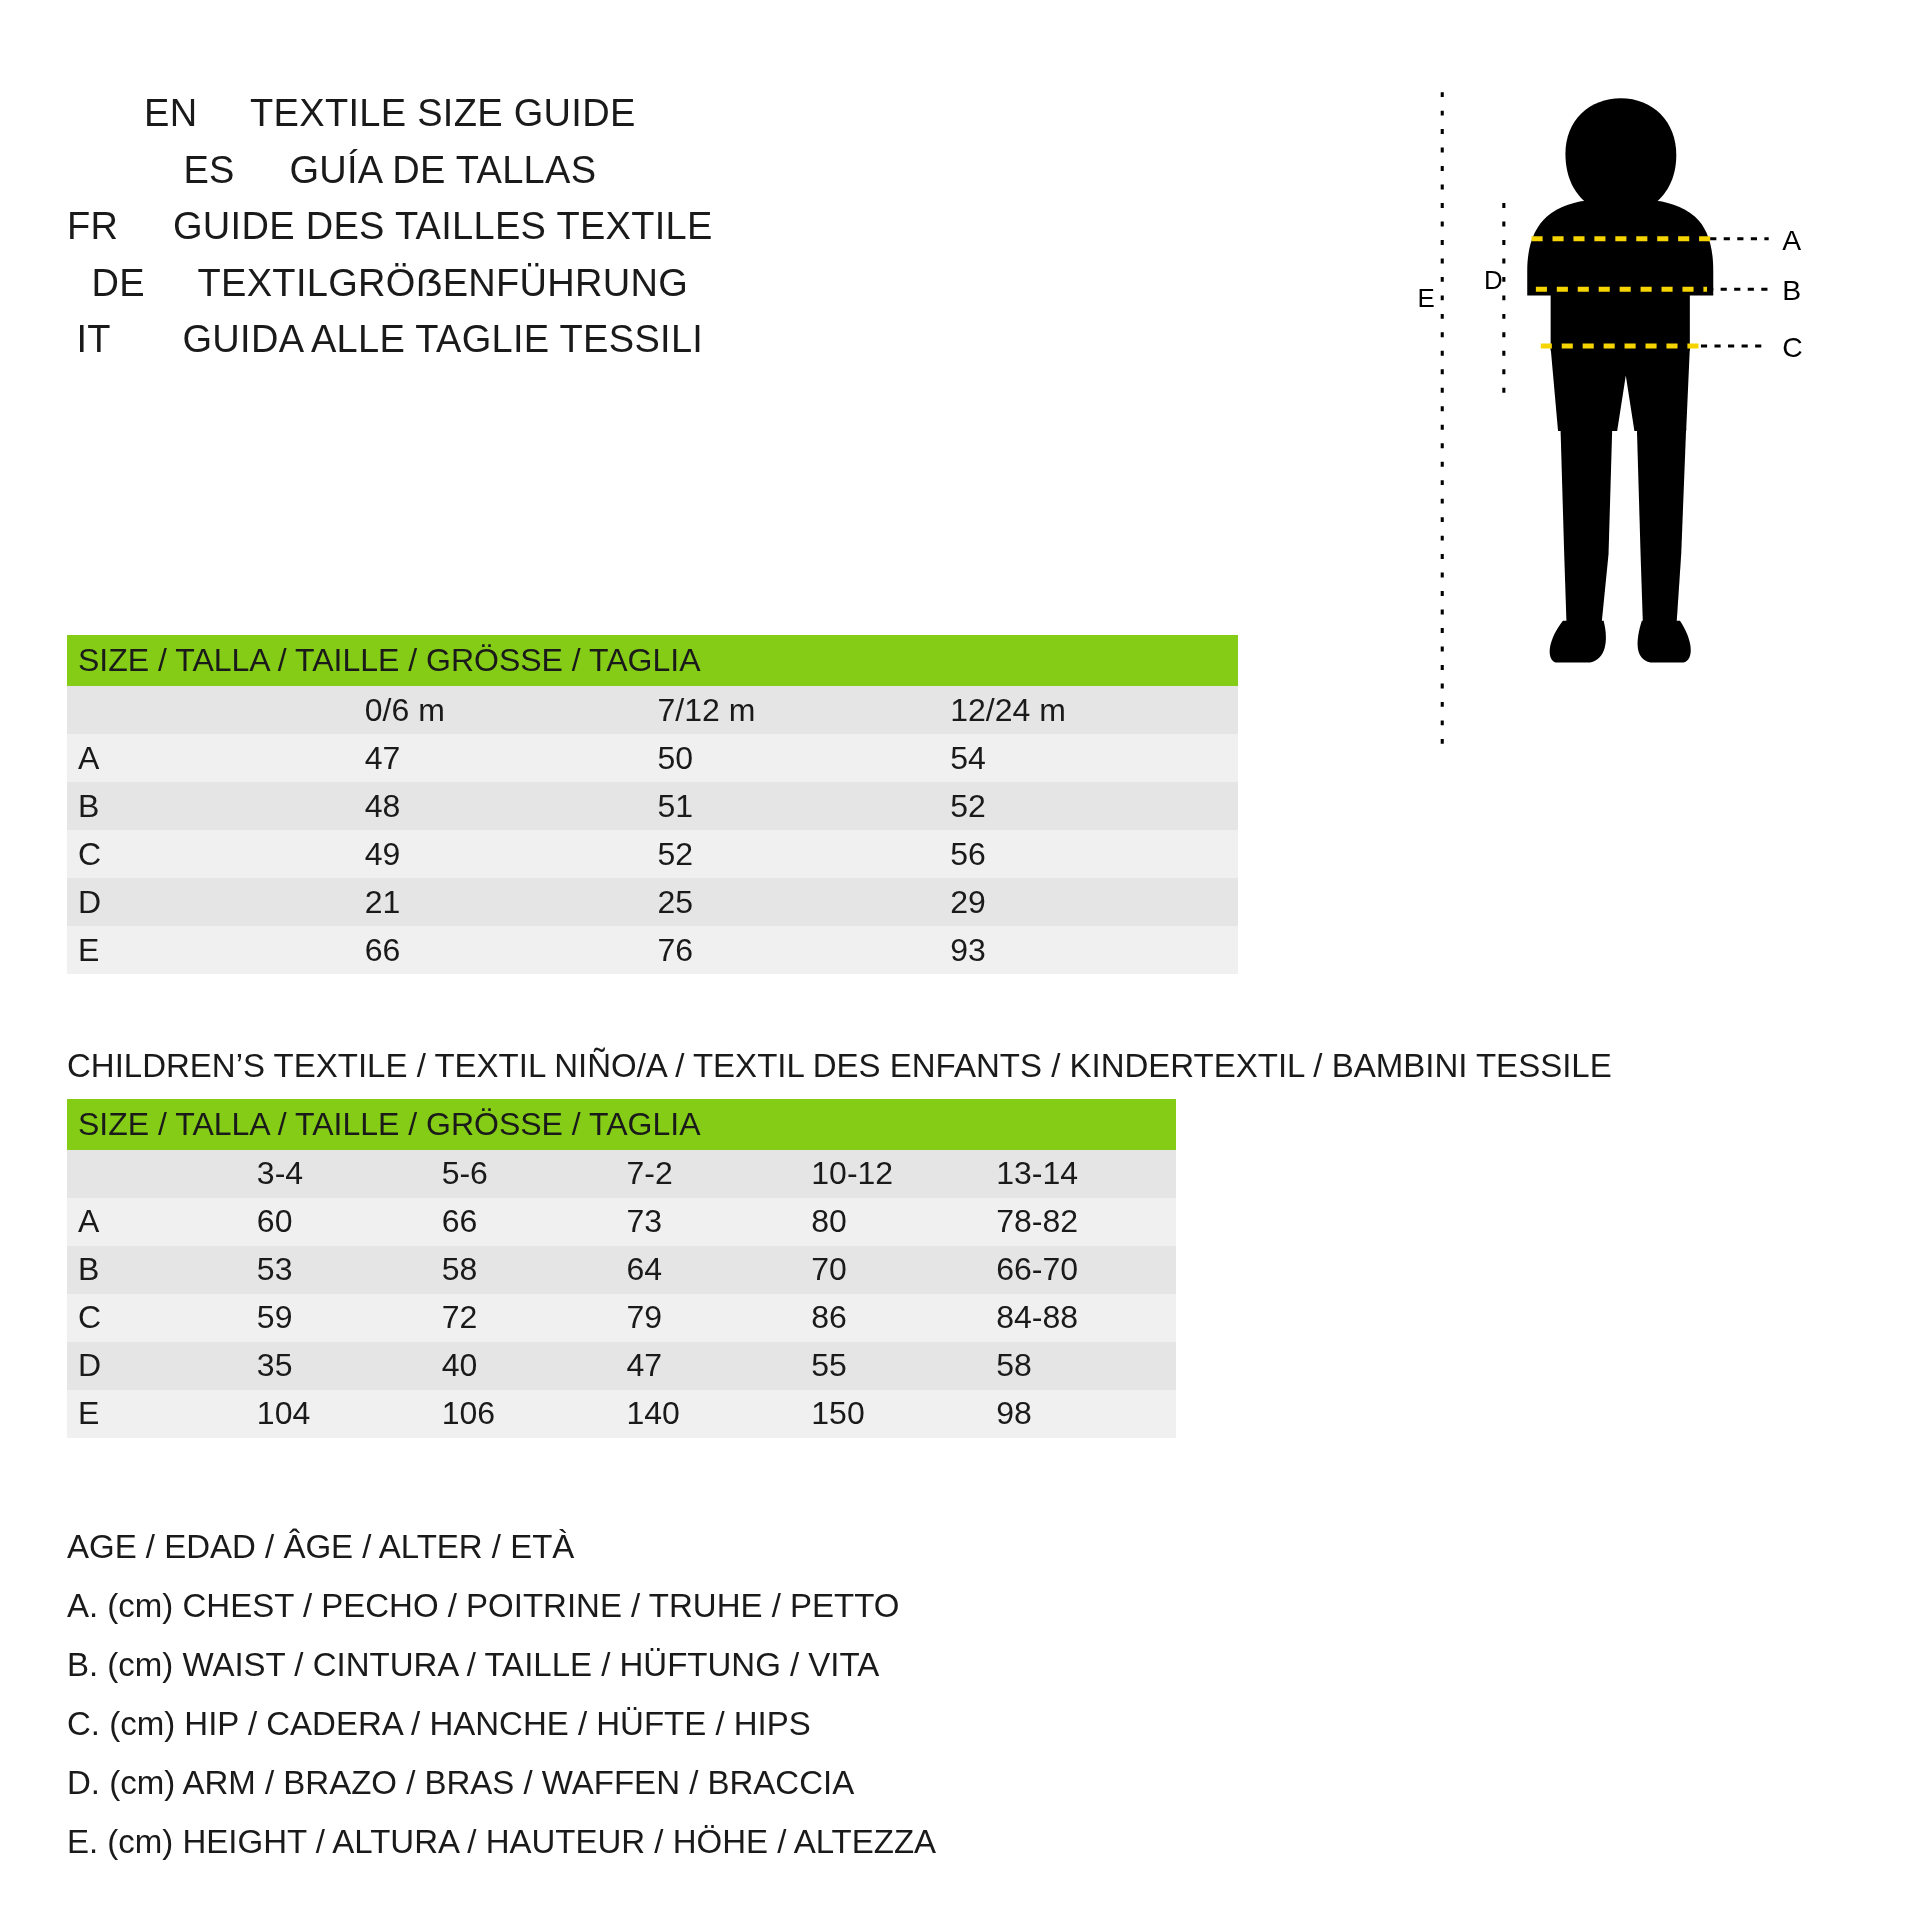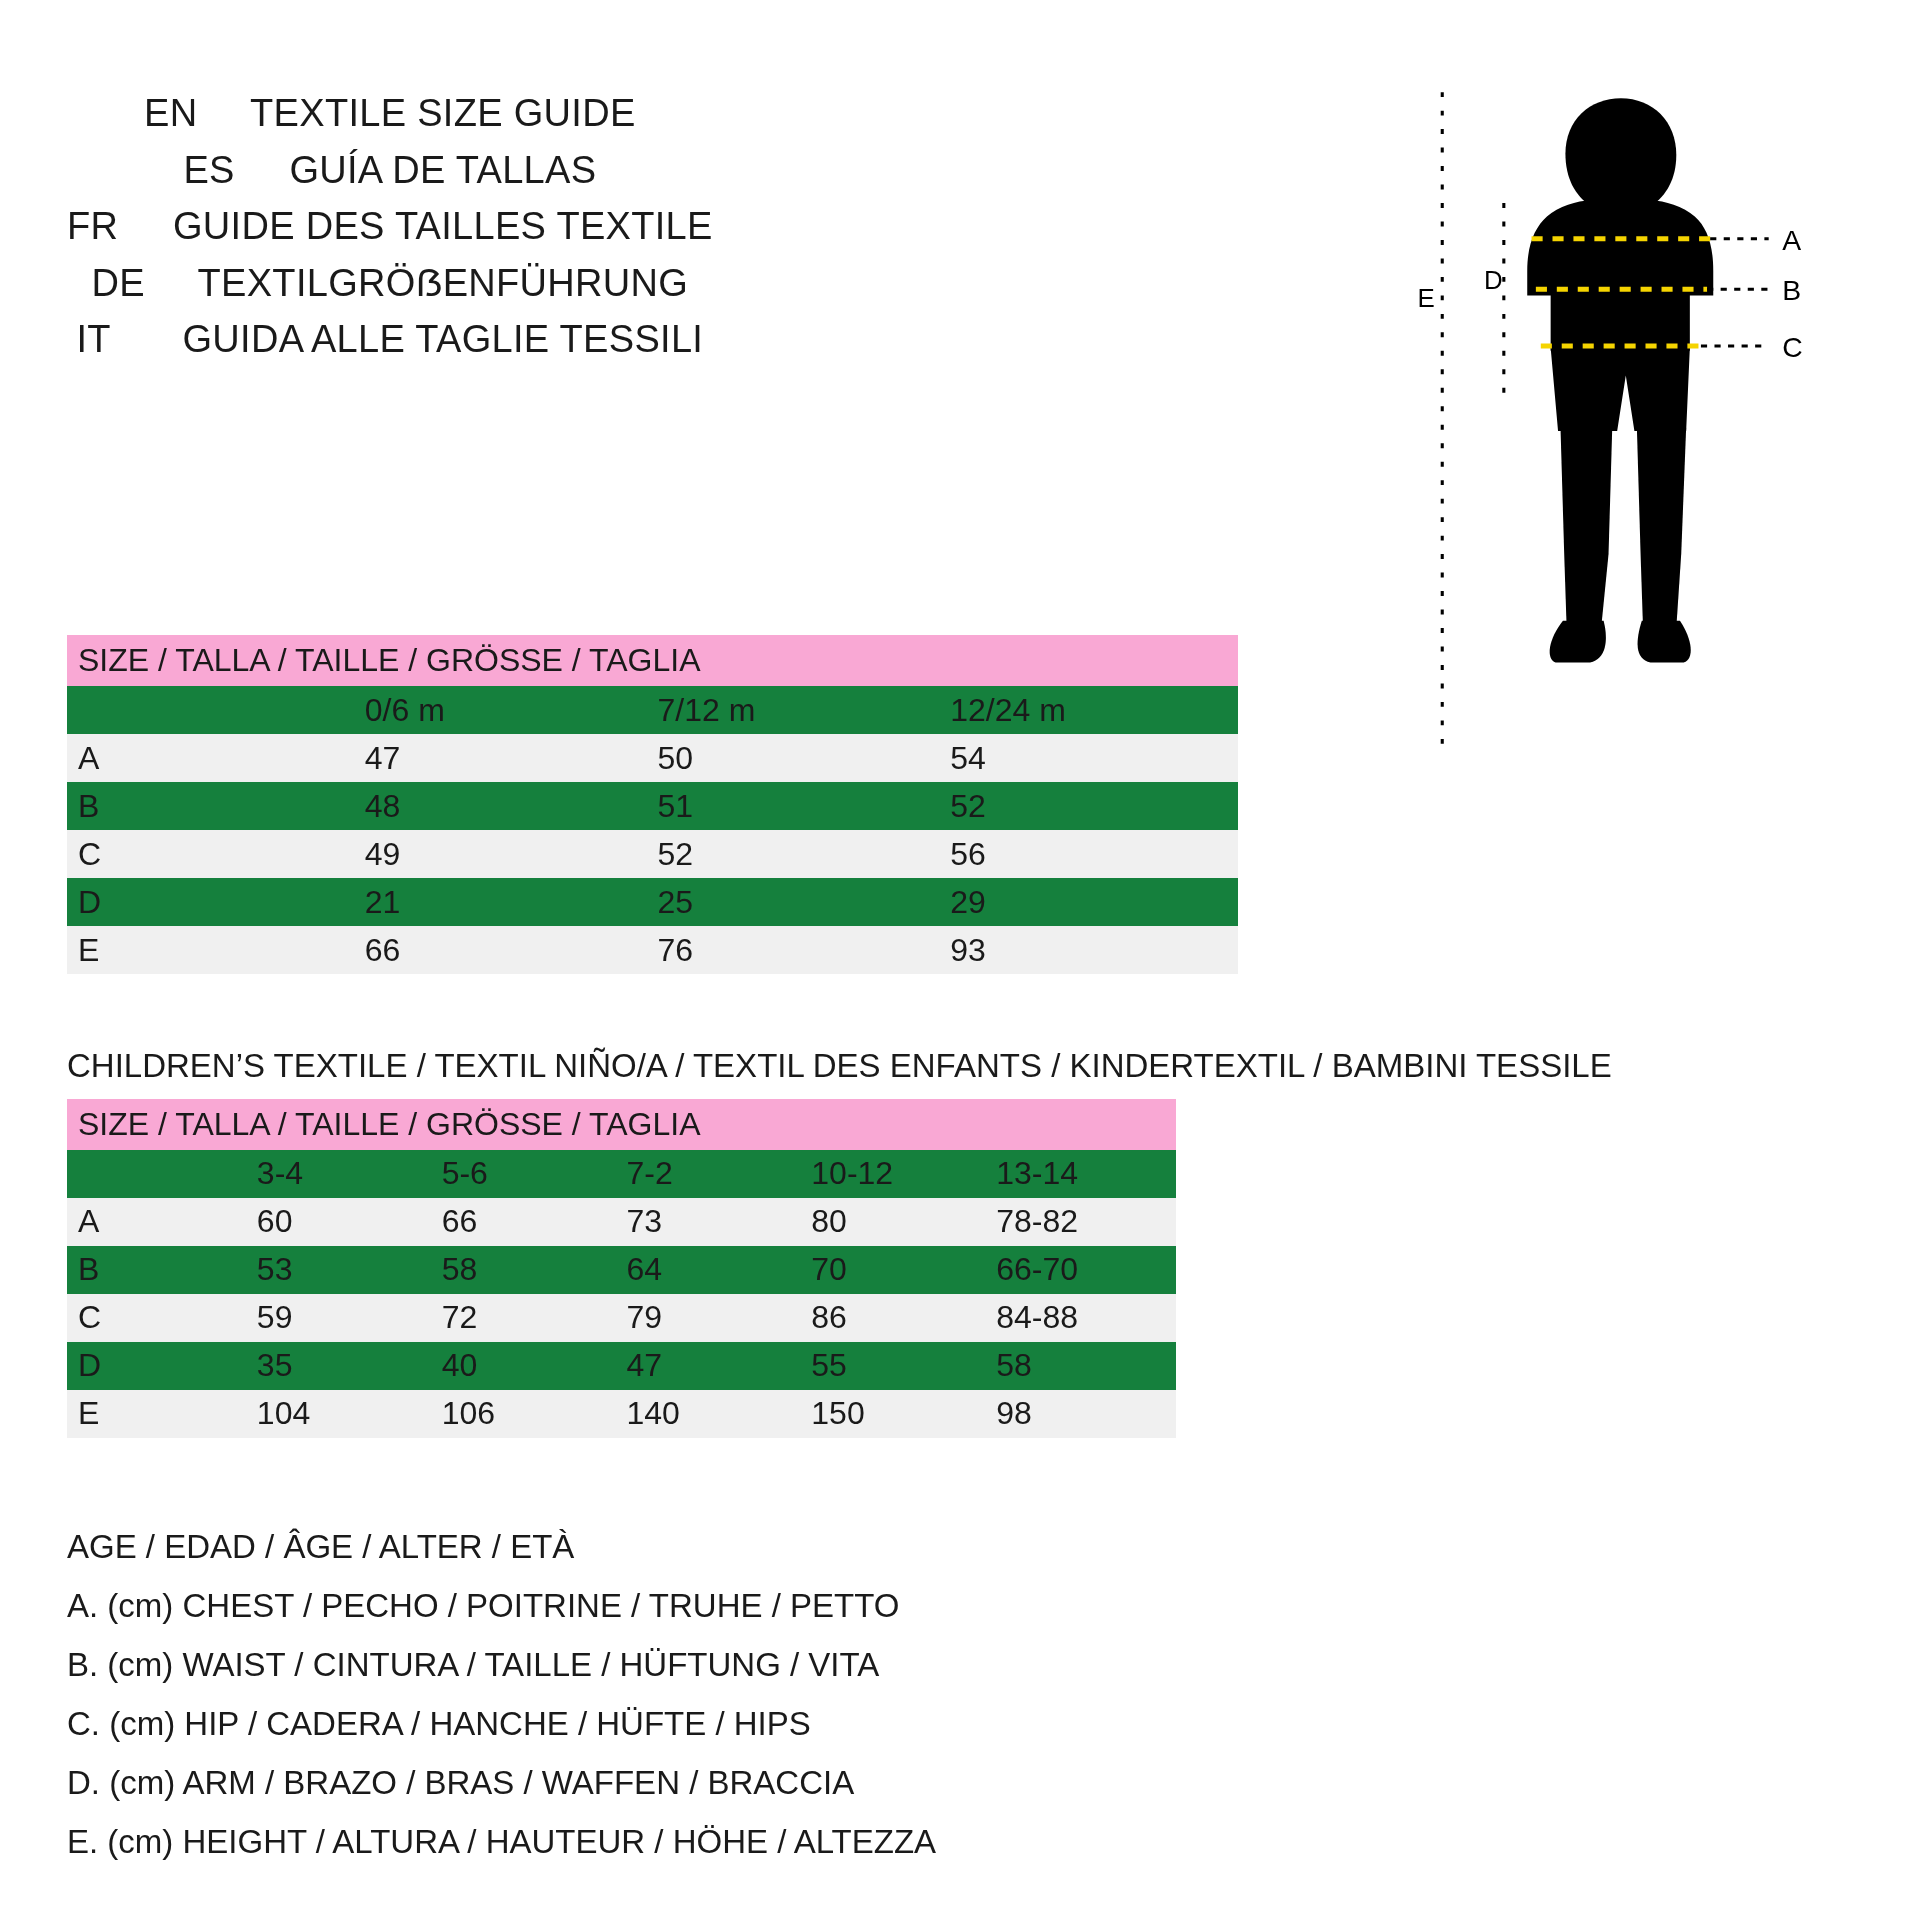--- a/index.html
+++ b/index.html
@@ -68,27 +68,27 @@
   table.children { width: 1109px; }
   th, td {
     font-size: 32px;
     font-weight: normal;
     text-align: left;
     padding: 0;
     height: 48px;
     vertical-align: middle;
   }
   .hdr-bar td {
-    background: #f9a8d4;
+    background: #84cc16;
     font-size: 32px;
     height: 51px;
     padding-left: 11px;
   }
   .row-alt td { background: #f0f0f0; }
-  .row-plain td { background: #15803d; }
+  .row-plain td { background: #e5e5e5; }
   .col-label { width: 111px; padding-left: 11px !important; }
   .cell { padding-left: 5px; }
 
   .babies .c0 { width: 111px; }
   .babies .c1 { width: 209px; }
   .babies .c2 { width: 209px; }
   .babies .c3 { width: 209px; }
 
   .children .c0 { width: 111px; }
   .children .c1 { width: 209px; }

